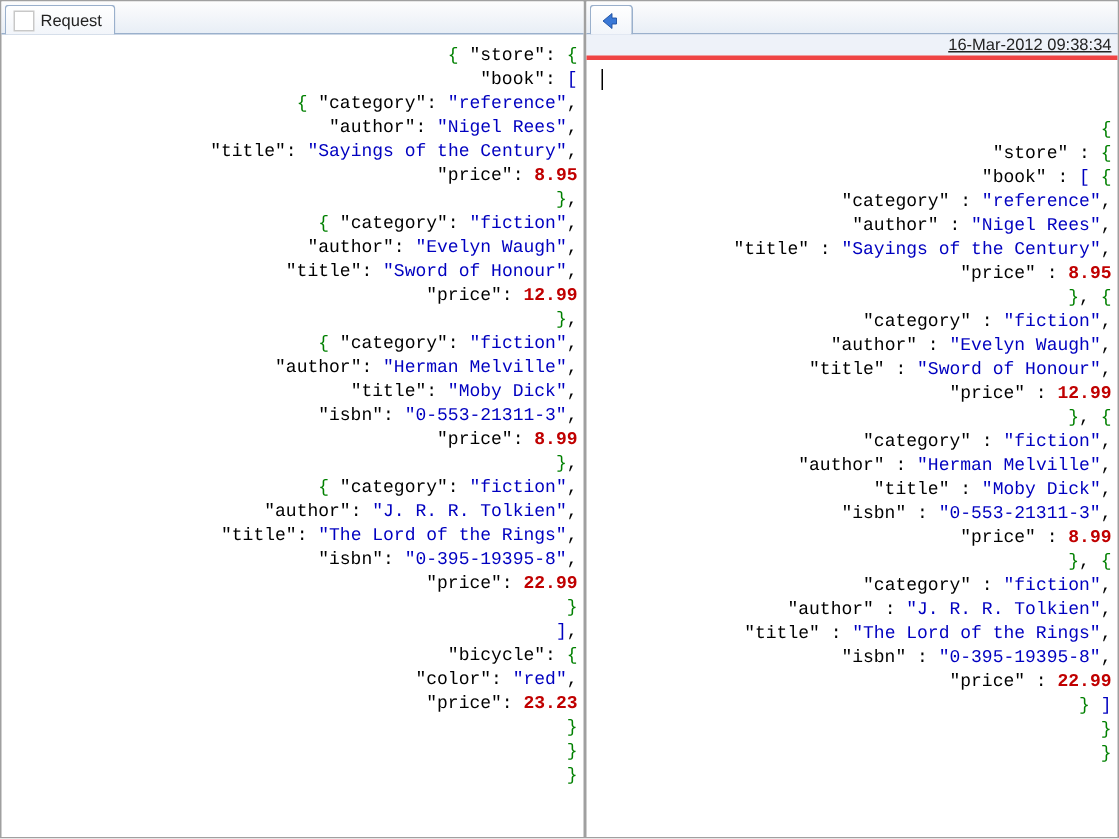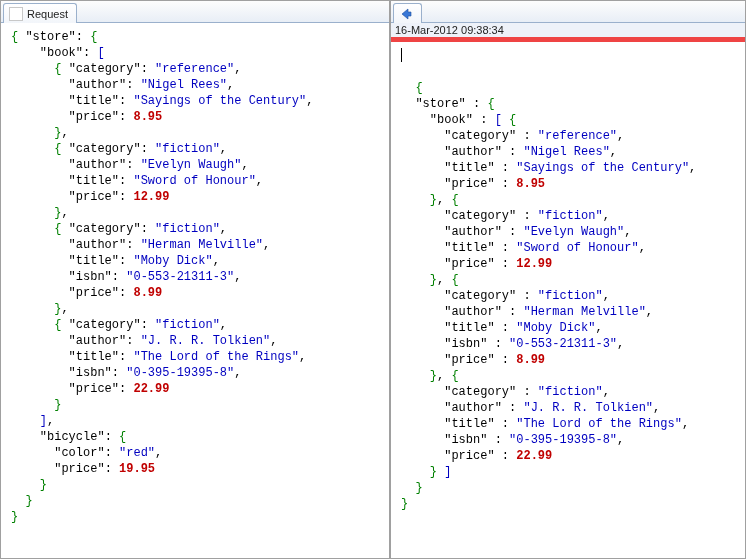--- a/index.html
+++ b/index.html
@@ -11,20 +11,21 @@
     height: 559px;
     overflow: hidden;
     display: flex;
   }
   .pane {
     display: flex;
     flex-direction: column;
     border: 1px solid #a0a0a0;
     background: #fff;
     height: 100%;
+    text-align: right;
   }
   .pane-left { width: 390px; }
   .pane-right { width: 356px; }
   .tab-row {
     display: flex;
     align-items: flex-end;
     background: linear-gradient(to bottom, #fdfdfd 0%, #e8eef6 100%);
     border-bottom: 1px solid #9ab0cc;
     height: 22px;
     padding-left: 2px;
@@ -43,24 +44,25 @@
     height: 20px;
     position: relative;
     top: 1px;
   }
   .tab-icon-slot {
     width: 14px; height: 14px;
     display: flex; align-items: center; justify-content: center;
   }
   .timestamp-bar {
     background: #eef2f9;
-    border-bottom: 5px solid #ef4444;
+    border-bottom: 3px solid #ef4444;
     padding: 1px 4px;
     font-size: 11px;
     color: #222;
+    text-decoration: underline;
   }
   .content {
     flex: 1;
     overflow: auto;
     padding: 6px 4px 6px 10px;
     font-family: "Courier New", monospace;
     font-size: 12px;
     line-height: 16px;
     color: #000;
     white-space: pre;
@@ -115,21 +117,21 @@
       <span class="tkn-brace">}</span><span class="tkn-punc">,</span>
       <span class="tkn-brace">{</span> <span class="tkn-key">"category"</span><span class="tkn-punc">:</span> <span class="tkn-str">"fiction"</span><span class="tkn-punc">,</span>
         <span class="tkn-key">"author"</span><span class="tkn-punc">:</span> <span class="tkn-str">"J. R. R. Tolkien"</span><span class="tkn-punc">,</span>
         <span class="tkn-key">"title"</span><span class="tkn-punc">:</span> <span class="tkn-str">"The Lord of the Rings"</span><span class="tkn-punc">,</span>
         <span class="tkn-key">"isbn"</span><span class="tkn-punc">:</span> <span class="tkn-str">"0-395-19395-8"</span><span class="tkn-punc">,</span>
         <span class="tkn-key">"price"</span><span class="tkn-punc">:</span> <span class="tkn-num">22.99</span>
       <span class="tkn-brace">}</span>
     <span class="tkn-bracket">]</span><span class="tkn-punc">,</span>
     <span class="tkn-key">"bicycle"</span><span class="tkn-punc">:</span> <span class="tkn-brace">{</span>
       <span class="tkn-key">"color"</span><span class="tkn-punc">:</span> <span class="tkn-str">"red"</span><span class="tkn-punc">,</span>
-      <span class="tkn-key">"price"</span><span class="tkn-punc">:</span> <span class="tkn-num">19.95</span>
+      <span class="tkn-key">"price"</span><span class="tkn-punc">:</span> <span class="tkn-num">23.23</span>
     <span class="tkn-brace">}</span>
   <span class="tkn-brace">}</span>
 <span class="tkn-brace">}</span></div>
 </div>
 
 <div class="pane pane-right">
   <div class="tab-row">
     <div class="tab">
       <span class="tab-icon-slot">
         <svg width="14" height="14" viewBox="0 0 14 14">

